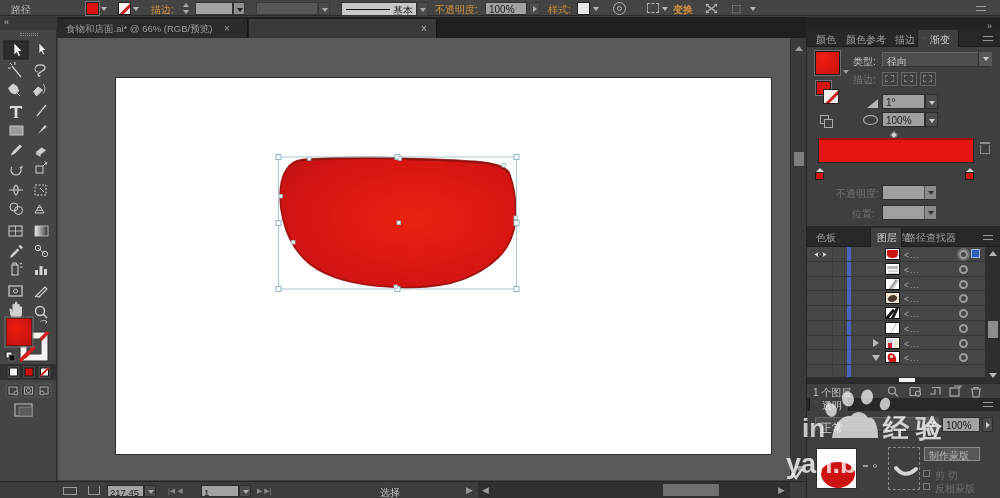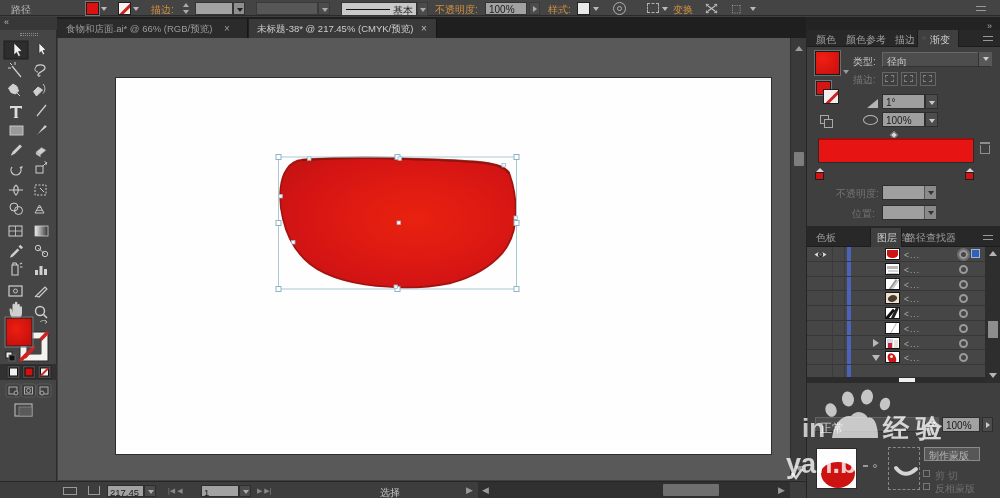--- a/index.html
+++ b/index.html
@@ -61,42 +61,41 @@
     <div class="txt" style="left:548px;top:3px;font-size:10px;color:#cf8f3f;">样式:</div>
     <div class="abs" style="left:577px;top:2px;width:13px;height:13px;background:#e8e8e8;border:1px solid #222;"></div>
     <div class="abs" style="left:593px;top:7px;width:0;height:0;border-left:3px solid transparent;border-right:3px solid transparent;border-top:4px solid #b9b9b9;"></div>
 
     <div class="abs" style="left:613px;top:2px;width:13px;height:13px;border:1.5px solid #b0b0b0;border-radius:50%;">
       <div class="abs" style="left:2.5px;top:2.5px;width:5px;height:5px;border:1px solid #b0b0b0;border-radius:50%;"></div>
     </div>
 
     <div class="abs" style="left:647px;top:3px;width:12px;height:10px;border:1px dashed #b0b0b0;"></div>
     <div class="abs" style="left:662px;top:7px;width:0;height:0;border-left:3px solid transparent;border-right:3px solid transparent;border-top:4px solid #b9b9b9;"></div>
-    <div class="txt" style="left:673px;top:3px;font-size:10px;color:#cf8f3f;">变换</div>
+    <div class="txt" style="left:673px;top:3px;font-size:10px;color:#cf8f3f;font-weight:bold;">变换</div>
 
     <svg class="abs" style="left:704px;top:2px;" width="15" height="13" viewBox="0 0 15 13">
       <g stroke="#c0c0c0" stroke-width="1.1" fill="#c0c0c0">
         <line x1="4" y1="4" x2="11" y2="9"></line>
           <line x1="11" y1="4" x2="4" y2="9"></line>
         <path d="M2,2 l3,0.5 -2.5,2 Z M13,2 l-3,0.5 2.5,2 Z M2,11 l3,-0.5 -2.5,-2 Z M13,11 l-3,-0.5 2.5,-2 Z" stroke-width="0.4"></path>
       </g>
     </svg>
     <div class="txt" style="left:731px;top:2px;font-size:11px;color:#c0c0c0;">⬚</div>
     <div class="abs" style="left:750px;top:7px;width:0;height:0;border-left:3px solid transparent;border-right:3px solid transparent;border-top:4px solid #b9b9b9;"></div>
 
     <div class="abs" style="left:976px;top:6px;width:10px;height:5px;border-top:1.5px solid #9a9a9a;border-bottom:1.5px solid #9a9a9a;"></div>
   </div>
 
   <div class="abs" id="tabbar" style="left:0;top:17px;width:1000px;height:21px;background:#1f1f1f;">
     <div class="abs" style="left:57px;top:2px;width:191px;height:19px;background:#2b2b2b;border-right:1px solid #161616;">
       <div class="txt" style="left:9px;top:4px;font-size:9.5px;color:#9b9b9b;">食物和店面.ai* @ 66% (RGB/预览)</div>
       <div class="txt" style="left:167px;top:4px;font-size:10px;color:#9b9b9b;">×</div>
     </div>
     <div class="abs" style="left:249px;top:2px;width:188px;height:19px;background:#393939;border-right:1px solid #161616;">
-      <div class="txt" style="left:8px;top:4px;font-size:9.5px;color:#cccccc;">未标题-38* @ 217.45% (CMYK/预览)</div>
       <div class="txt" style="left:172px;top:4px;font-size:10px;color:#bbbbbb;">×</div>
     </div>
   </div>
 
   <div class="abs" id="toolbar" style="left:0;top:17px;width:57px;height:464px;background:#454545;border-right:1px solid #2c2c2c;">
     <div class="abs" style="left:0;top:0;width:57px;height:13px;background:#383838;">
       <div class="txt" style="left:4px;top:0px;font-size:9px;color:#b5b5b5;">«</div>
     </div>
     <div class="abs" style="left:20px;top:16px;width:18px;height:3px;border-top:1px dotted #8a8a8a;border-bottom:1px dotted #8a8a8a;"></div>
     <svg id="tools" class="abs" style="left:0;top:0;" width="57" height="464" viewBox="0 0 57 464">
@@ -494,22 +493,44 @@
       <div class="abs" style="left:0;top:151px;width:178px;height:6px;background:#2c2c2c;">
         <div class="abs" style="left:92px;top:1px;width:16px;height:4px;background:#f0f0f0;"></div>
       </div>
 
       <div class="abs" style="left:178px;top:21px;width:16px;height:136px;background:#2e2e2e;">
         <div class="abs" style="left:4px;top:4px;width:0;height:0;border-left:4px solid transparent;border-right:4px solid transparent;border-bottom:5px solid #b5b5b5;"></div>
         <div class="abs" style="left:3px;top:74px;width:10px;height:17px;background:#8d8d8d;"></div>
         <div class="abs" style="left:4px;top:126px;width:0;height:0;border-left:4px solid transparent;border-right:4px solid transparent;border-top:5px solid #b5b5b5;"></div>
       </div>
 
+      <div class="abs" style="left:0;top:157px;width:194px;height:15px;background:#404040;border-top:1px solid #2a2a2a;">
+        <div class="txt" style="left:6px;top:2px;font-size:10px;color:#c2c2c2;">1 个图层</div>
+        <svg class="abs" style="left:75px;top:0px;" width="110" height="15" viewBox="0 0 110 15">
+          <g stroke="#a8a8a8" fill="none" stroke-width="1.2">
+            <circle cx="10" cy="6.5" r="3.5"></circle>
+              <line x1="12.5" y1="9" x2="16" y2="12.5"></line>
+            <rect x="28" y="3.5" width="10" height="8" rx="1"></rect>
+              <circle cx="36" cy="9.5" r="2.5" fill="#404040"></circle>
+            <path d="M48,10 h5 v-5 M50,3.5 h8 v7"></path>
+            <rect x="68" y="4" width="9" height="8"></rect>
+              <path d="M77,4 l2,-2 h-7"></path>
+            <path d="M90,5 h8 l-1,8 h-6 Z M89,5 h10 M92,5 v-1.5 h4 V5"></path>
+          </g>
+        </svg>
+      </div>
     </div>
     <div id="transpanel" class="abs" style="left:0;top:381px;width:194px;height:100px;">
+      <div class="abs" style="left:0;top:0;width:194px;height:13px;background:#282828;">
+        <div class="abs" style="left:2px;top:0;width:40px;height:13px;background:#3f3f3f;border-left:1px solid #1c1c1c;border-right:1px solid #1c1c1c;">
+          <div class="txt" style="left:4px;top:1px;font-size:6px;color:#8a8a8a;">○</div>
+          <div class="txt" style="left:12px;top:0.5px;font-size:10px;color:#cfcfcf;">透明</div>
+        </div>
+        <div class="abs" style="left:176px;top:4px;width:10px;height:5px;border-top:1.5px solid #989898;border-bottom:1.5px solid #989898;"></div>
+      </div>
       <div class="abs" style="left:0;top:13px;width:194px;height:87px;background:#3f3f3f;">
 
         <div class="abs" style="left:8px;top:6px;width:124px;height:15px;background:#4c4c4c;border:1px solid #646464;border-bottom-color:#333;">
           <div class="txt" style="left:4px;top:1.5px;font-size:12px;color:#cccccc;">正常</div>
           <div class="abs" style="left:109px;top:-1px;width:14px;height:14px;background:#585858;border-left:1px solid #333;">
             <div class="abs" style="left:3.5px;top:5px;width:0;height:0;border-left:3.5px solid transparent;border-right:3.5px solid transparent;border-top:4.5px solid #ccc;"></div>
           </div>
         </div>
         <div class="abs" style="left:135px;top:6px;width:38px;height:15px;background:#a2a2a2;border:1px solid #2e2e2e;">
           <div class="txt" style="left:3px;top:1.5px;font-size:10px;color:#1a1a1a;">100%</div>

